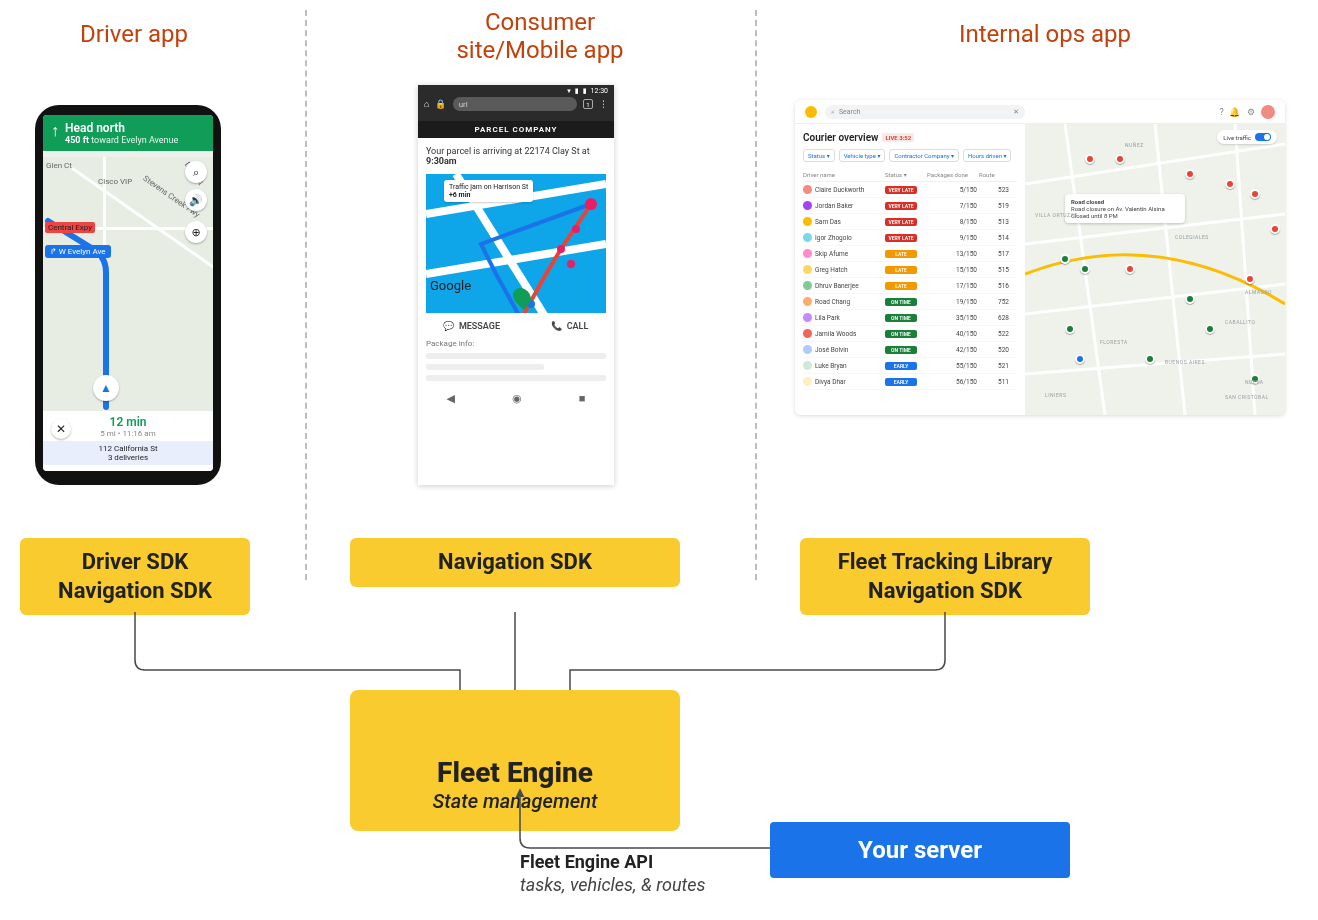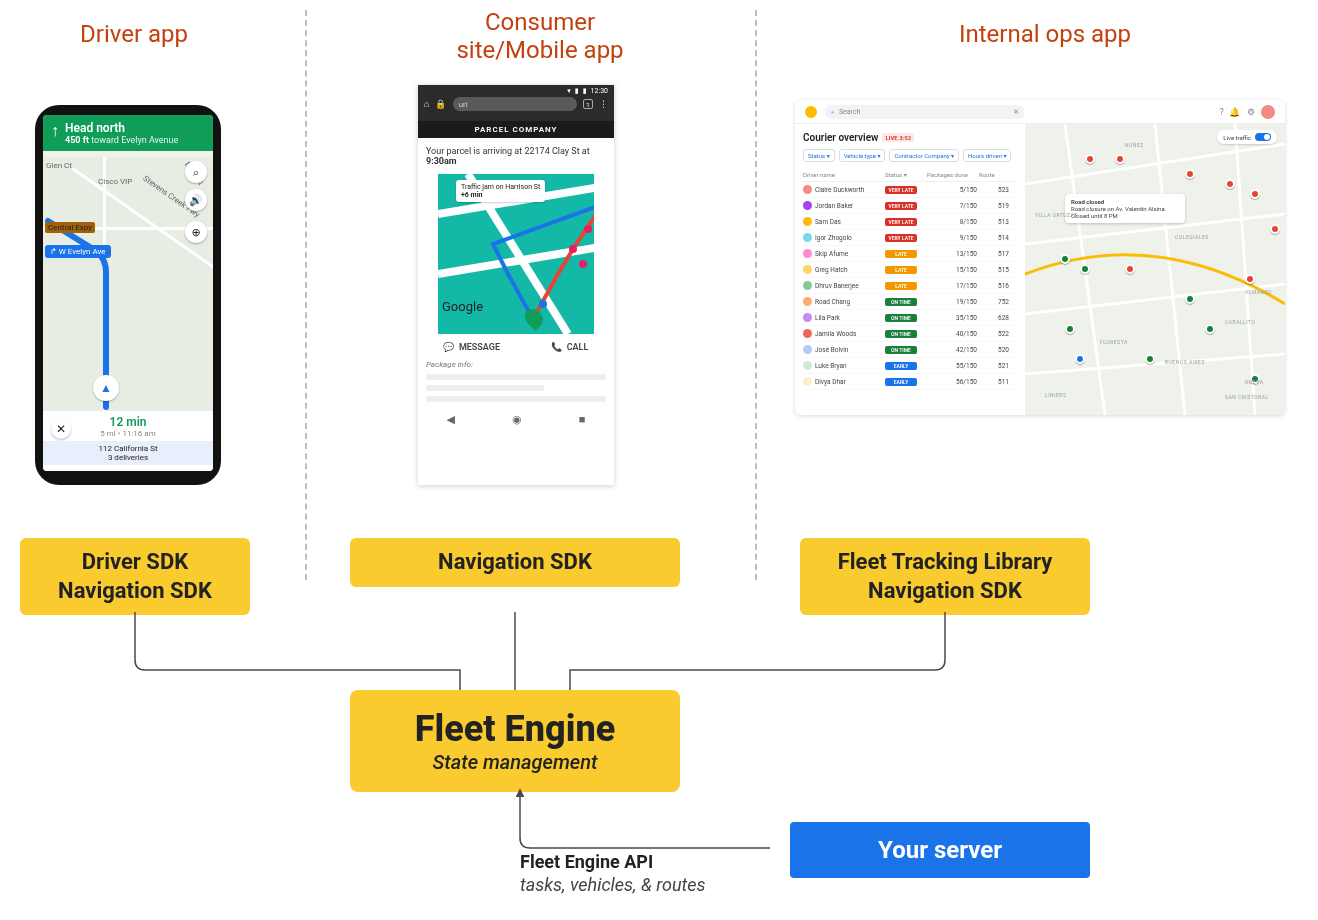--- a/index.html
+++ b/index.html
@@ -43,21 +43,21 @@
   }
 
   .engine-box {
     position: absolute;
     background: #f9cb2e;
     border-radius: 8px;
     text-align: center;
     padding: 18px 24px;
     font-weight: 700;
   }
-  .engine-title { font-size: 36px; font-weight: 800; }
+  .engine-title { font-size: 28px; font-weight: 800; margin-top: 48px; }
   .engine-sub   { font-size: 20px; font-style: italic; font-weight: 500; }
 
   .server-box {
     position: absolute;
     background: #1a73e8;
     color: #fff;
     font-weight: 700;
     font-size: 24px;
     border-radius: 4px;
     text-align: center;
@@ -106,21 +106,21 @@
   .nav-banner .arrow { font-size: 16px; }
   .nav-banner .dir   { font-size: 12px; font-weight: 600; }
   .nav-banner .sub   { font-size: 9px; opacity: .9; }
   .nav-banner .dist  { font-size: 9px; font-weight:700; margin-top:2px;}
   .phone-map { position:absolute; top:42px; left:0; right:0; bottom:60px; background:#e8ede4;}
   .phone-map .road { position:absolute; background:#fff; }
   .phone-map .route { position:absolute; }
   .map-btn { position:absolute; width:22px; height:22px; background:#fff; border-radius:50%; box-shadow:0 1px 2px rgba(0,0,0,.3); display:flex;align-items:center;justify-content:center; font-size:11px;}
   .street-chip{position:absolute; background:#1a73e8;color:#fff;font-size:8px;padding:2px 5px;border-radius:3px;}
   .street-lbl{position:absolute;font-size:8px;color:#666;}
-  .loc-lbl{position:absolute;font-size:8px;background:#a16207;padding:1px 3px;border-radius:2px;}
+  .loc-lbl{position:absolute;font-size:8px;background:#ef4444;padding:1px 3px;border-radius:2px;}
   .nav-cursor{position:absolute;width:26px;height:26px;background:#fff;border-radius:50%;box-shadow:0 1px 2px rgba(0,0,0,.3);display:flex;align-items:center;justify-content:center;}
   .nav-cursor::after{content:"▲";color:#1a73e8;font-size:12px;}
   .phone-bottom{position:absolute;bottom:0;left:0;right:0;height:60px;background:#fff;text-align:center;}
   .phone-bottom .close{position:absolute;left:8px;top:8px;width:20px;height:20px;border-radius:50%;background:#fff;box-shadow:0 1px 2px rgba(0,0,0,.3);font-size:12px;display:flex;align-items:center;justify-content:center;}
   .phone-bottom .eta{color:#0f9d58;font-weight:600;font-size:12px;margin-top:4px;}
   .phone-bottom .eta2{color:#888;font-size:8px;}
   .phone-bottom .dest{background:#e8eefc;font-size:8px;padding:3px 0;margin-top:3px;}
 
   
   .consumer {
@@ -131,25 +131,25 @@
     font-size: 9px;
   }
   .consumer-top{height:36px;background:#2b2b2b;color:#fff;}
   .consumer-status{display:flex;justify-content:flex-end;gap:4px;font-size:7px;padding:2px 6px;}
   .consumer-url{display:flex;align-items:center;gap:6px;padding:0 6px;}
   .consumer-url .lock{font-size:9px;}
   .consumer-url .bar{flex:1;height:14px;background:#5a5a5a;border-radius:8px;padding:0 6px;color:#ccc;font-size:8px;display:flex;align-items:center;}
   .consumer-banner{background:#1b1b1b;color:#fff;text-align:center;font-size:8px;letter-spacing:1px;padding:4px 0;font-weight:600;}
   .consumer-msg{padding:8px;color:#333;font-size:9px;}
   .consumer-msg b{font-size:9px;}
-  .consumer-map{height:160px;background:#14b8a6;margin:0 20px;position:relative;overflow:hidden;}
+  .consumer-map{height:139px;background:#0ea5e9;margin:0 8px;position:relative;overflow:hidden;}
   .traffic-chip{position:absolute;top:6px;left:18px;background:#fff;border-radius:3px;padding:3px 5px;font-size:7px;box-shadow:0 1px 2px rgba(0,0,0,.2);}
   .consumer-actions{display:flex;justify-content:space-around;padding:8px 0;color:#444;font-size:9px;font-weight:600;}
   .consumer-actions span{display:flex;gap:4px;align-items:center;}
-  .pkg-label{padding:0 8px;color:#777;font-size:8px;font-style:italic;}
+  .pkg-label{padding:0 8px;color:#777;font-size:8px;}
   .grey-line{height:6px;background:#eee;margin:5px 8px;border-radius:2px;}
   .android-nav{display:flex;justify-content:space-around;color:#666;font-size:11px;padding:6px 0 2px;}
 
   
   .ops {
     position:absolute;
     width:490px; height:315px;
     background:#f7f7f7;
     border-radius:6px;
     box-shadow:0 1px 4px rgba(0,0,0,.15);
@@ -507,21 +507,21 @@
 <div class="sdk-box" style="left:800px; top:538px; width:290px;">
   <div>Fleet Tracking Library</div>
   <div>Navigation SDK</div>
 </div>
 
 <div class="engine-box" style="left:350px; top:690px; width:330px;">
   <div class="engine-title">Fleet Engine</div>
   <div class="engine-sub">State management</div>
 </div>
 
-<div class="server-box" style="left:770px; top:822px; width:300px;margin-left:20px;">
+<div class="server-box" style="left:770px; top:822px; width:300px;">
   <span>Your server</span>
 </div>
 
 <div class="api-label" style="left:520px; top:850px;">
   <div class="t1">Fleet Engine API</div>
   <div class="t2">tasks, vehicles, &amp; routes</div>
 </div>
 
 <svg class="connectors">
   <defs>

